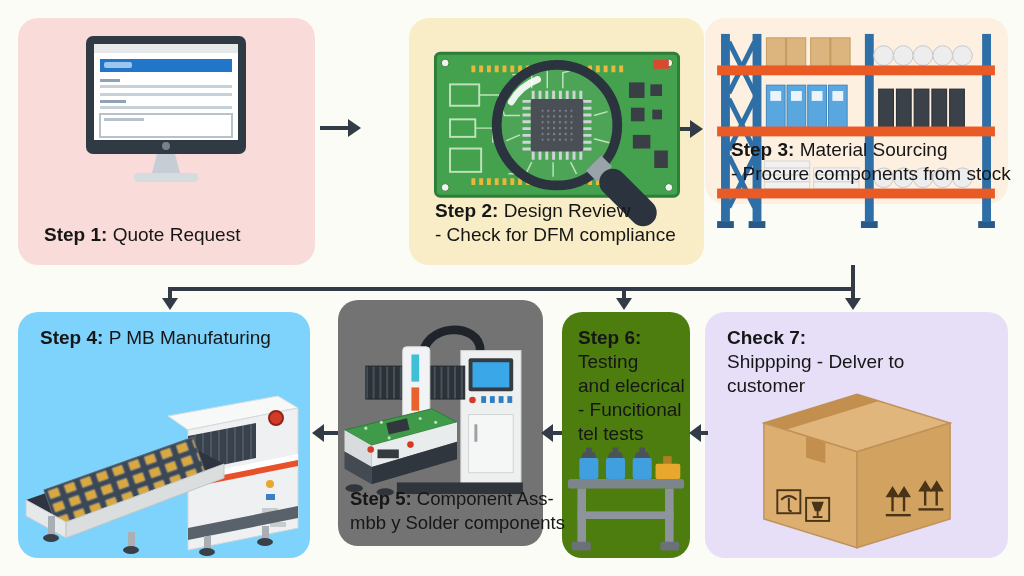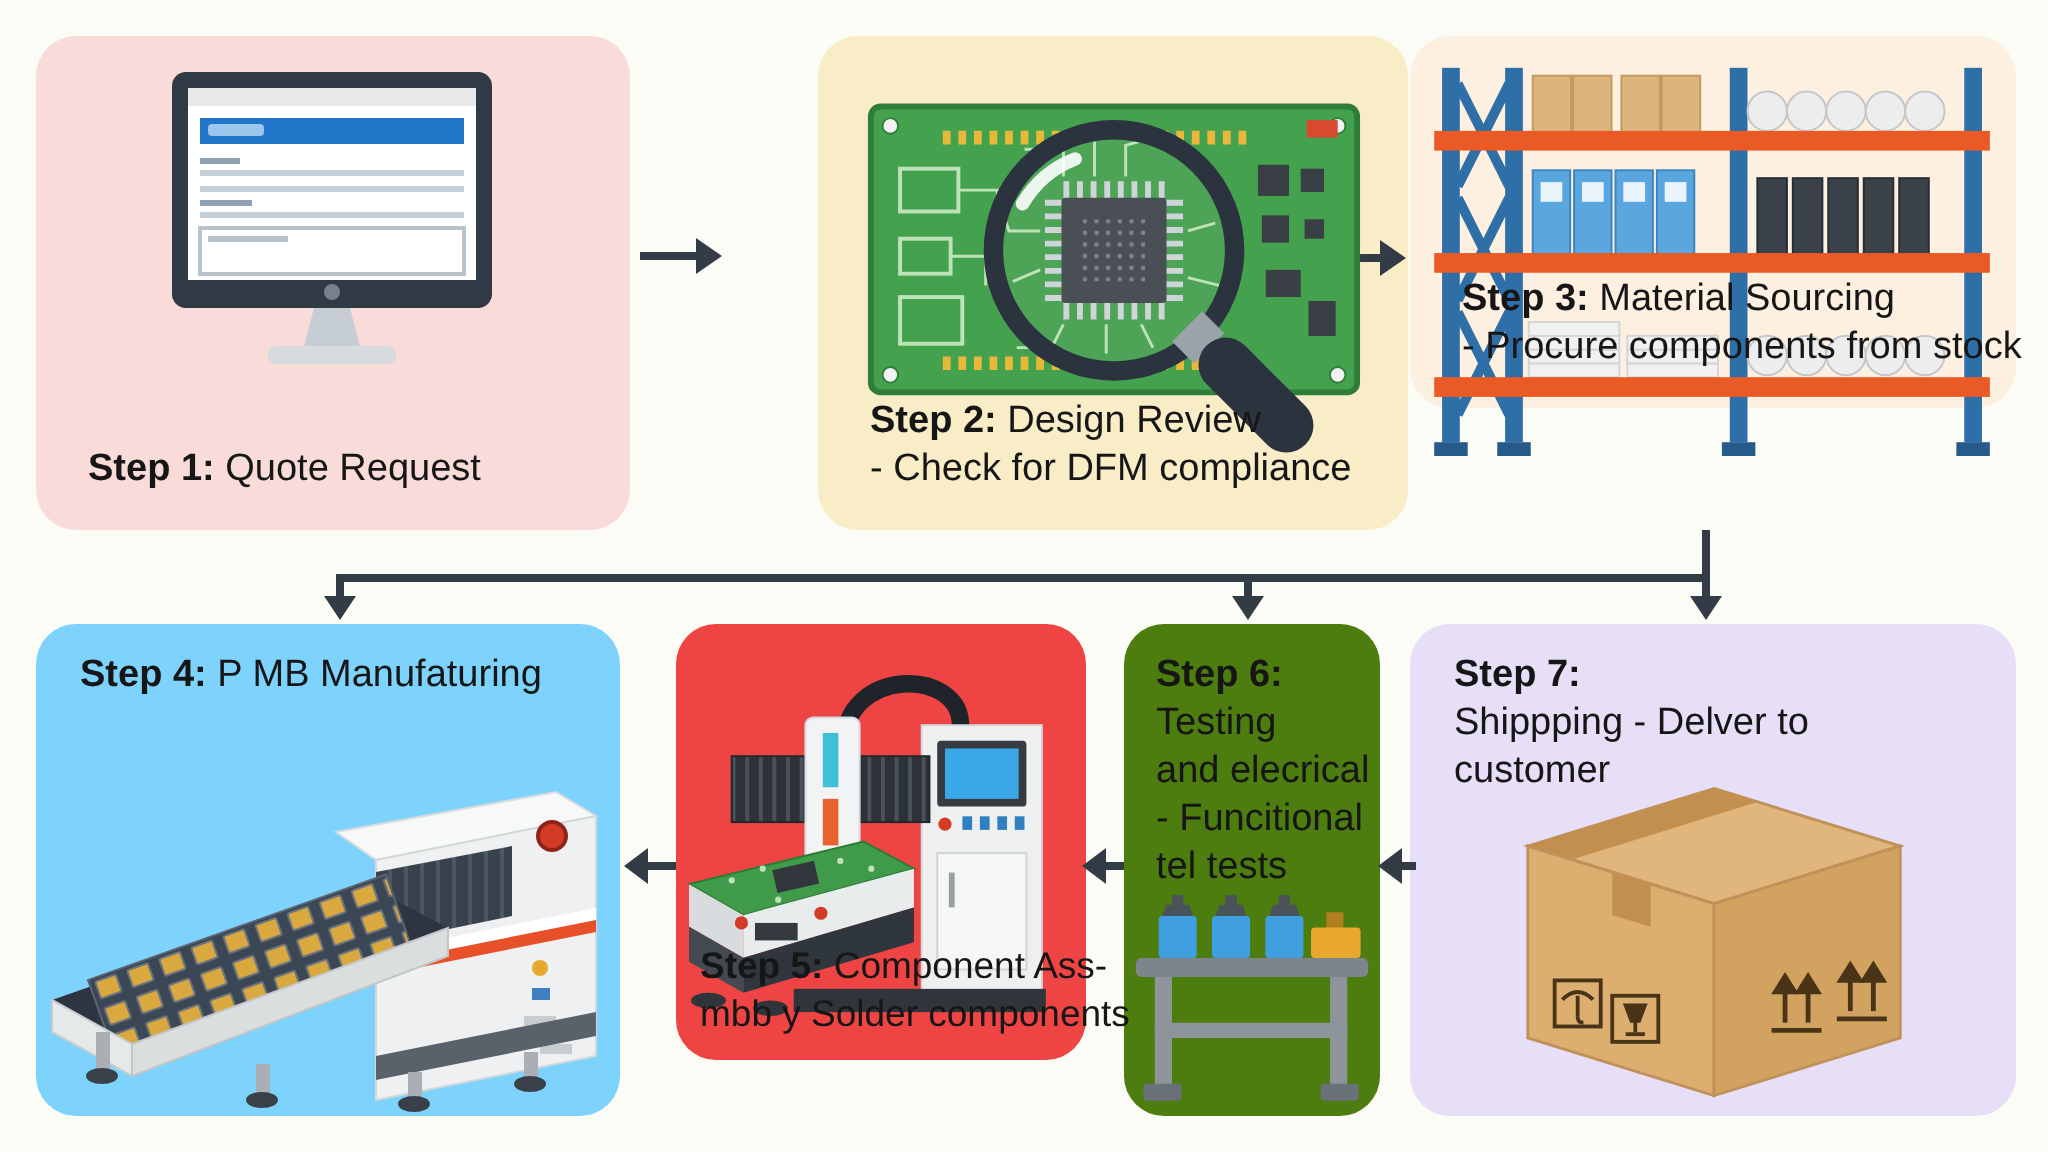--- a/index.html
+++ b/index.html
@@ -241,21 +241,21 @@
         <rect x="110" y="154" width="7" height="16" fill="#a9afb4"></rect>
           <ellipse cx="113" cy="172" rx="8" ry="4" fill="#3a4049"></ellipse>
         <rect x="186" y="158" width="7" height="14" fill="#a9afb4"></rect>
           <ellipse cx="189" cy="174" rx="8" ry="4" fill="#3a4049"></ellipse>
         <rect x="244" y="148" width="7" height="14" fill="#a9afb4"></rect>
           <ellipse cx="247" cy="164" rx="8" ry="4" fill="#3a4049"></ellipse>
       </svg>
     </div>
   </div>
 
-  <div class="card" style="left: 338px; top: 312px; width: 205px; height: 218px; background: #ef4444;">
+  <div class="card" style="left: 338px; top: 300px; width: 205px; height: 246px; background: #737373;">
     <div class="icon-wrap" style="left:0px;top:6px;">
       <svg width="205" height="190" viewBox="0 0 210 196">
         <defs>
           <pattern id="ribs5" width="7" height="7" patternUnits="userSpaceOnUse">
             <rect width="7" height="7" fill="#2c3238"></rect>
               <rect width="2" height="7" fill="#49525a"></rect>
           </pattern>
         </defs>
 
         <path d="M86 56 C 86 16, 146 16, 146 46" fill="none" stroke="#1f242a" stroke-width="9" stroke-linecap="round"></path>
@@ -342,21 +342,21 @@
         <rect x="104" y="46" width="9" height="58" fill="#8d949b"></rect>
         <rect x="12" y="70" width="101" height="8" fill="#8d949b"></rect>
         <rect x="6" y="102" width="20" height="9" rx="2" fill="#6a7178"></rect>
         <rect x="99" y="102" width="20" height="9" rx="2" fill="#6a7178"></rect>
       </svg>
     </div>
   </div>
 
   <div class="card" style="left: 705px; top: 312px; width: 303px; height: 246px; background: rgb(230, 223, 247);">
     <div class="caption" style="left:22px;top:14px;">
-      <div><span class="b">Step 7:</span></div>
+      <div><span class="b">Check 7:</span></div>
       <div>Shippping - Delver to</div>
       <div>customer</div>
     </div>
     <div class="icon-wrap" style="left:32px;top:78px;">
       <svg width="240" height="162" viewBox="0 0 250 168">
 
         <polygon points="125,4 222,34 125,64 28,34" fill="#e0b67c" stroke="#c0925a" stroke-width="1.5"></polygon>
 
         <polygon points="125,4 148,11 51,41 28,34" fill="#c28f4e"></polygon>
 

